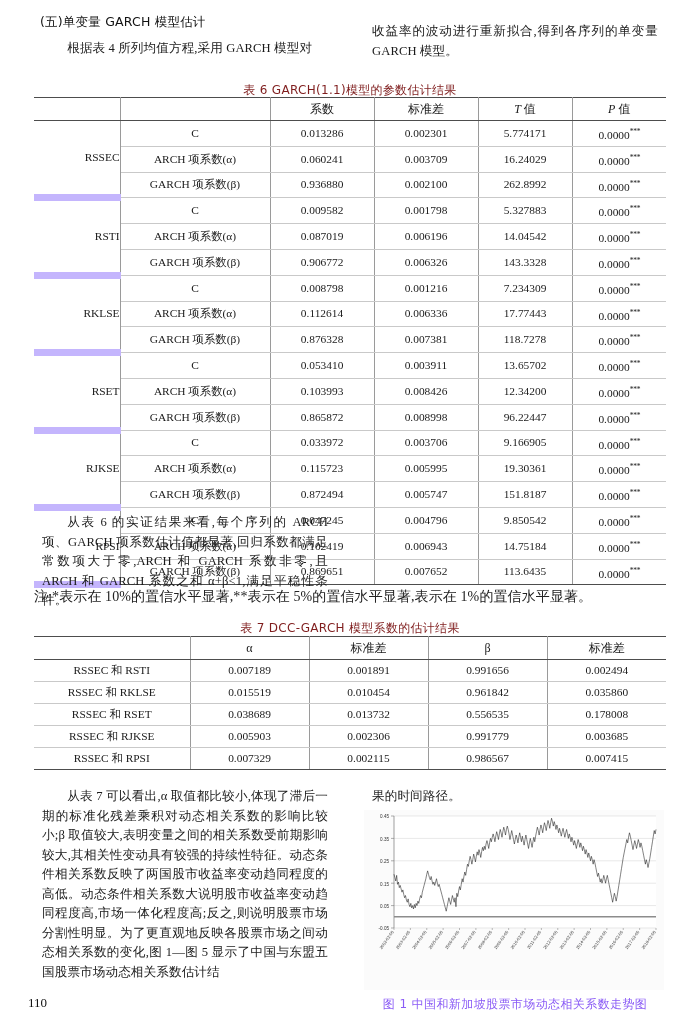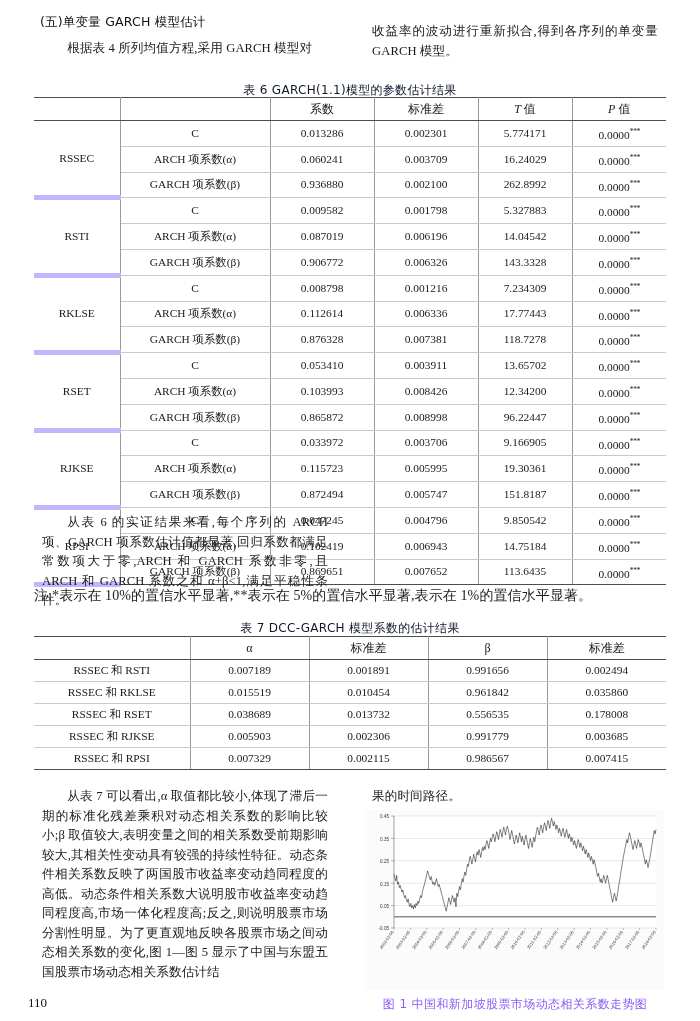--- a/index.html
+++ b/index.html
@@ -50,21 +50,21 @@
     letter-spacing: .1px;
   }
   p.indent { text-indent: 2em; }
 
   
   .tbl-cap {
     font-family: "DejaVu Sans", "Liberation Sans", sans-serif;
     font-size: 12px;
     text-align: center;
     letter-spacing: .3px;
-    color: #0f172a;
+    color: #7f1d1d;
   }
 
   
   table.doc {
     border-collapse: collapse;
     width: 632px;
     font-size: 11.4px;
   }
   table.doc td, table.doc th {
     border-left: 1px solid #9a9a9a;
@@ -85,21 +85,22 @@
     line-height: 22px;
     font-size: 12px;
   }
   table.doc tr.hdr td:first-child,
   table.doc td.edge-l { border-left: none; }
   table.doc tr.hdr td:last-child,
   table.doc td.edge-r { border-right: none; }
   table.doc tr.last td { border-bottom: 1.6px solid #4d4d4d; }
   table.doc td.grp {
     border-top: 1px solid #9a9a9a;
-    border-bottom: 5px solid #c4b5fd;
+    border-bottom: 7px solid #c4b5fd;
+    text-align: right;
   }
   table.doc tr.grp-start td { border-top: 1px solid #9a9a9a; }
   .ital { font-style: italic; }
   .sup-star {
     font-size: 7.5px;
     vertical-align: super;
     letter-spacing: -.3px;
   }
 
   .tbl-note {

